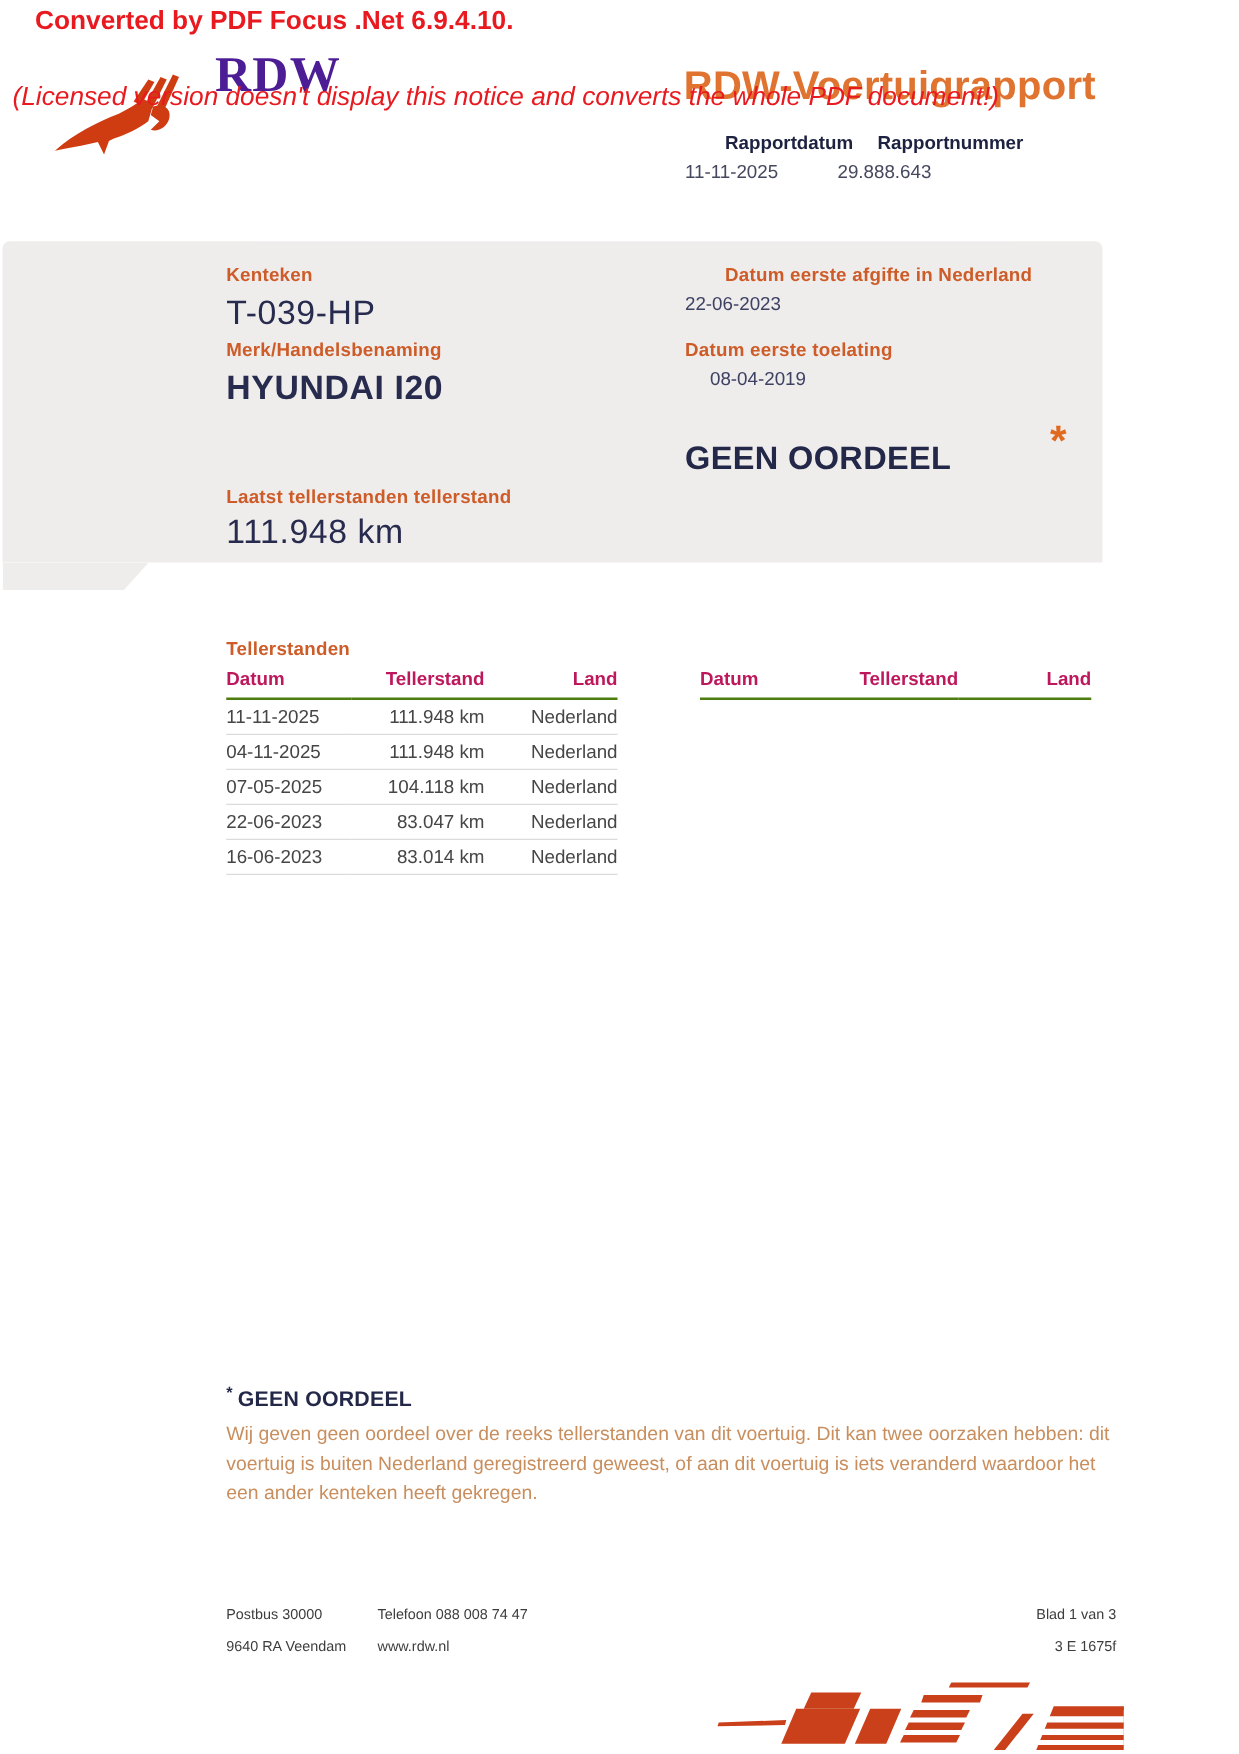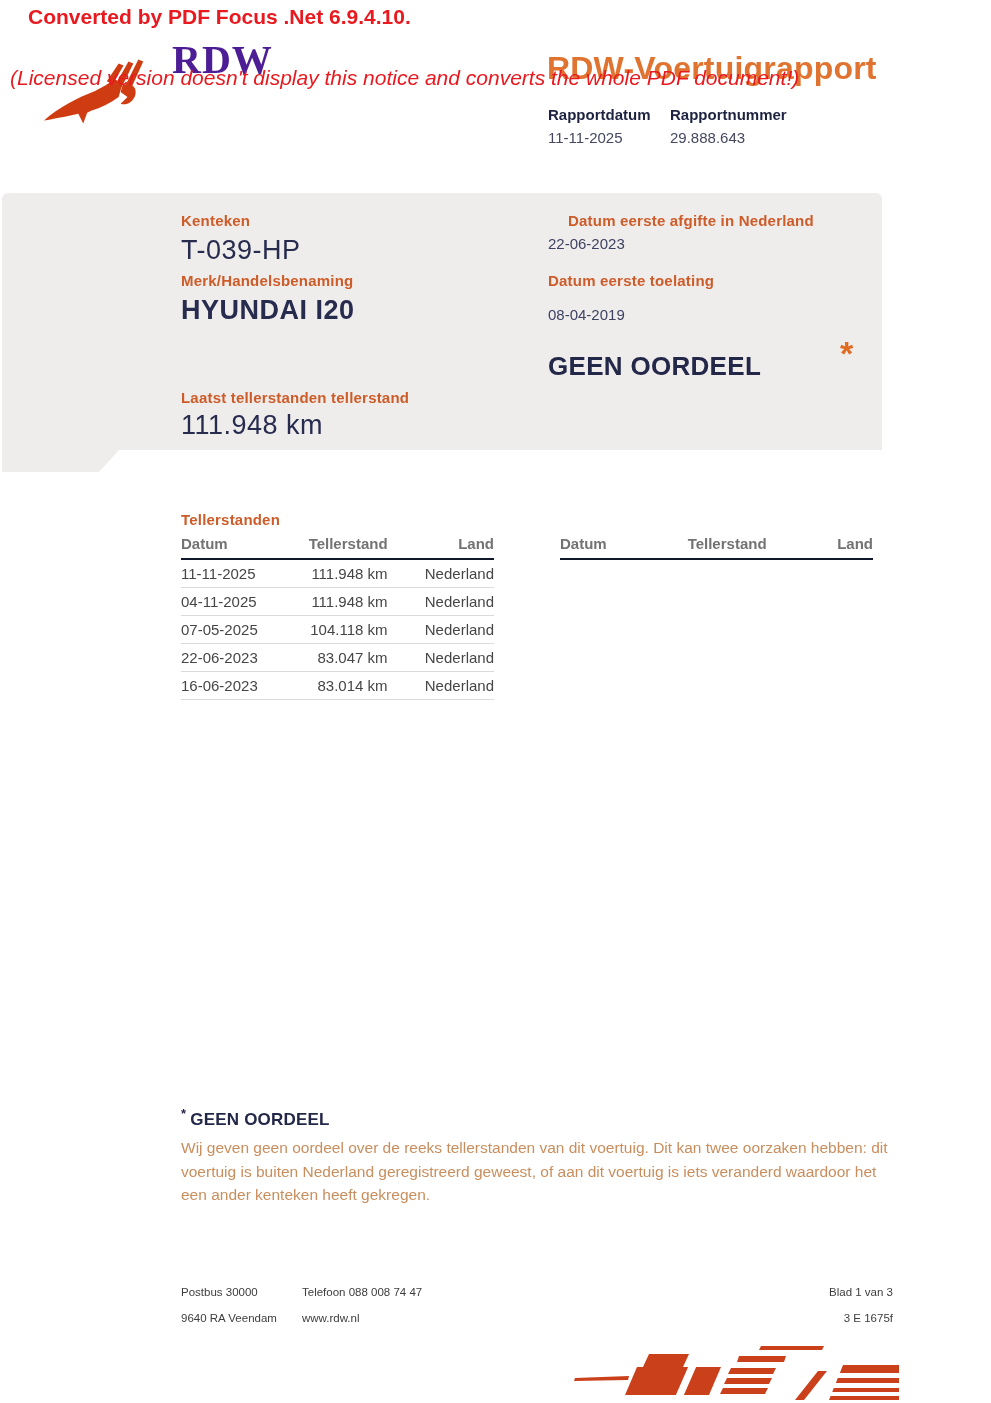--- a/index.html
+++ b/index.html
@@ -12,21 +12,21 @@
          color:#e8191f; white-space:nowrap; z-index:6; }
   .wm2 { position:absolute; left:10px; top:66px; font-size:21px; font-style:italic;
          color:#e8191f; white-space:nowrap; z-index:6; }
 
   
   .logo-flag { position:absolute; left:38px; top:55px; width:118px; height:80px; z-index:2; }
   .logo-text { position:absolute; left:172px; top:40px; font-family:"Liberation Serif", serif;
                font-weight:bold; font-size:40px; line-height:1; color:#4c1d95; letter-spacing:1px; z-index:1; }
   .doc-title { position:absolute; left:547px; top:50px; font-size:32px; font-weight:bold;
                color:#e0732f; letter-spacing:.2px; z-index:1; white-space:nowrap; }
-  .meta-label { position:absolute; top:106px; font-size:15px; font-weight:bold; color:#1d2240; }
+  .meta-label { position:absolute; top:106px; font-size:15px; font-weight:bold; color:#1d2240;margin-left:32px; }
   .meta-value { position:absolute; top:129px; font-size:15px; color:#45485f; }
   .mx1 { left:548px; } .mx2 { left:670px; }
 
   
   .panel { position:absolute; left:2px; top:193px; width:880px; height:257px;
            background:#efecec; border-radius:6px 6px 0 0; }
   .panel-notch { position:absolute; left:2px; top:450px; width:117px; height:22px;
                  background:#efecec; clip-path:polygon(0 0,100% 0,83% 100%,0 100%); }
   .fld-label { position:absolute; font-size:15px; font-weight:bold; color:#cd5c28; letter-spacing:.2px; }
   .fld-value-lg { position:absolute; font-size:27px; color:#272b4e; letter-spacing:.5px; }
@@ -35,21 +35,21 @@
              color:#232848; letter-spacing:.3px; }
   .oordeel-star { position:absolute; left:840px; top:336px; font-size:34px; font-weight:bold;
                   color:#e06a1e; line-height:1; }
 
   
   .section-title { position:absolute; left:181px; top:511px; font-size:15px; font-weight:bold;
                    color:#cd5c28; letter-spacing:.2px; }
   .tbl { position:absolute; top:533px; width:313px; border-collapse:collapse; table-layout:fixed;
          font-size:15px; }
   .tbl-left { left:181px; } .tbl-right { left:560px; }
-  .tbl th { font-weight:bold; color:#737373; padding:2px 0 6px 0; border-bottom:2px solid #0f172a; }
+  .tbl th { font-weight:bold; color:#be185d; padding:2px 0 6px 0; border-bottom:2px solid #4d7c0f; }
   .tbl td { height:28px; color:#464646; border-bottom:1px solid #dbdbdb; vertical-align:middle; }
   .c1 { width:32%; text-align:left; } .c2 { width:34%; text-align:right; } .c3 { width:34%; text-align:right; }
 
   
   .fn-title { position:absolute; left:181px; top:1106px; font-size:17px; font-weight:bold;
               color:#232848; letter-spacing:.2px; }
   .fn-title .marker { font-size:13px; vertical-align:7px; font-weight:bold; margin-right:4px; }
   .fn-body { position:absolute; left:181px; top:1136px; width:716px; font-size:15.5px;
              line-height:23.5px; color:#c98e5d; }
 
@@ -87,25 +87,25 @@
 
   <div class="panel"></div>
   <div class="panel-notch"></div>
 
   <div class="fld-label" style="left:181px; top:212px;">Kenteken</div>
   <div class="fld-value-lg" style="left:181px; top:235px;">T-039-HP</div>
 
   <div class="fld-label" style="left:181px; top:272px;">Merk/Handelsbenaming</div>
   <div class="fld-value-lg" style="left:181px; top:295px;font-weight:bold;">HYUNDAI I20</div>
 
-  <div class="fld-label" style="left:568px; top:212px;">Datum eerste afgifte in Nederland</div>
+  <div class="fld-label" style="left:580px; top:212px;">Datum eerste afgifte in Nederland</div>
   <div class="fld-value-md" style="left:548px; top:235px;">22-06-2023</div>
 
   <div class="fld-label" style="left:548px; top:272px;">Datum eerste toelating</div>
-  <div class="fld-value-md" style="left:548px; top:295px;margin-top:11px;">08-04-2019</div>
+  <div class="fld-value-md" style="left:568px; top:295px;">08-04-2019</div>
 
   <div class="oordeel">GEEN OORDEEL</div>
   <div class="oordeel-star">*</div>
 
   <div class="fld-label" style="left:181px; top:389px;">Laatst tellerstanden tellerstand</div>
   <div class="fld-value-lg" style="left:181px; top:410px;">111.948 km</div>
 
   <div class="section-title">Tellerstanden</div>
 
   <table class="tbl tbl-left">

